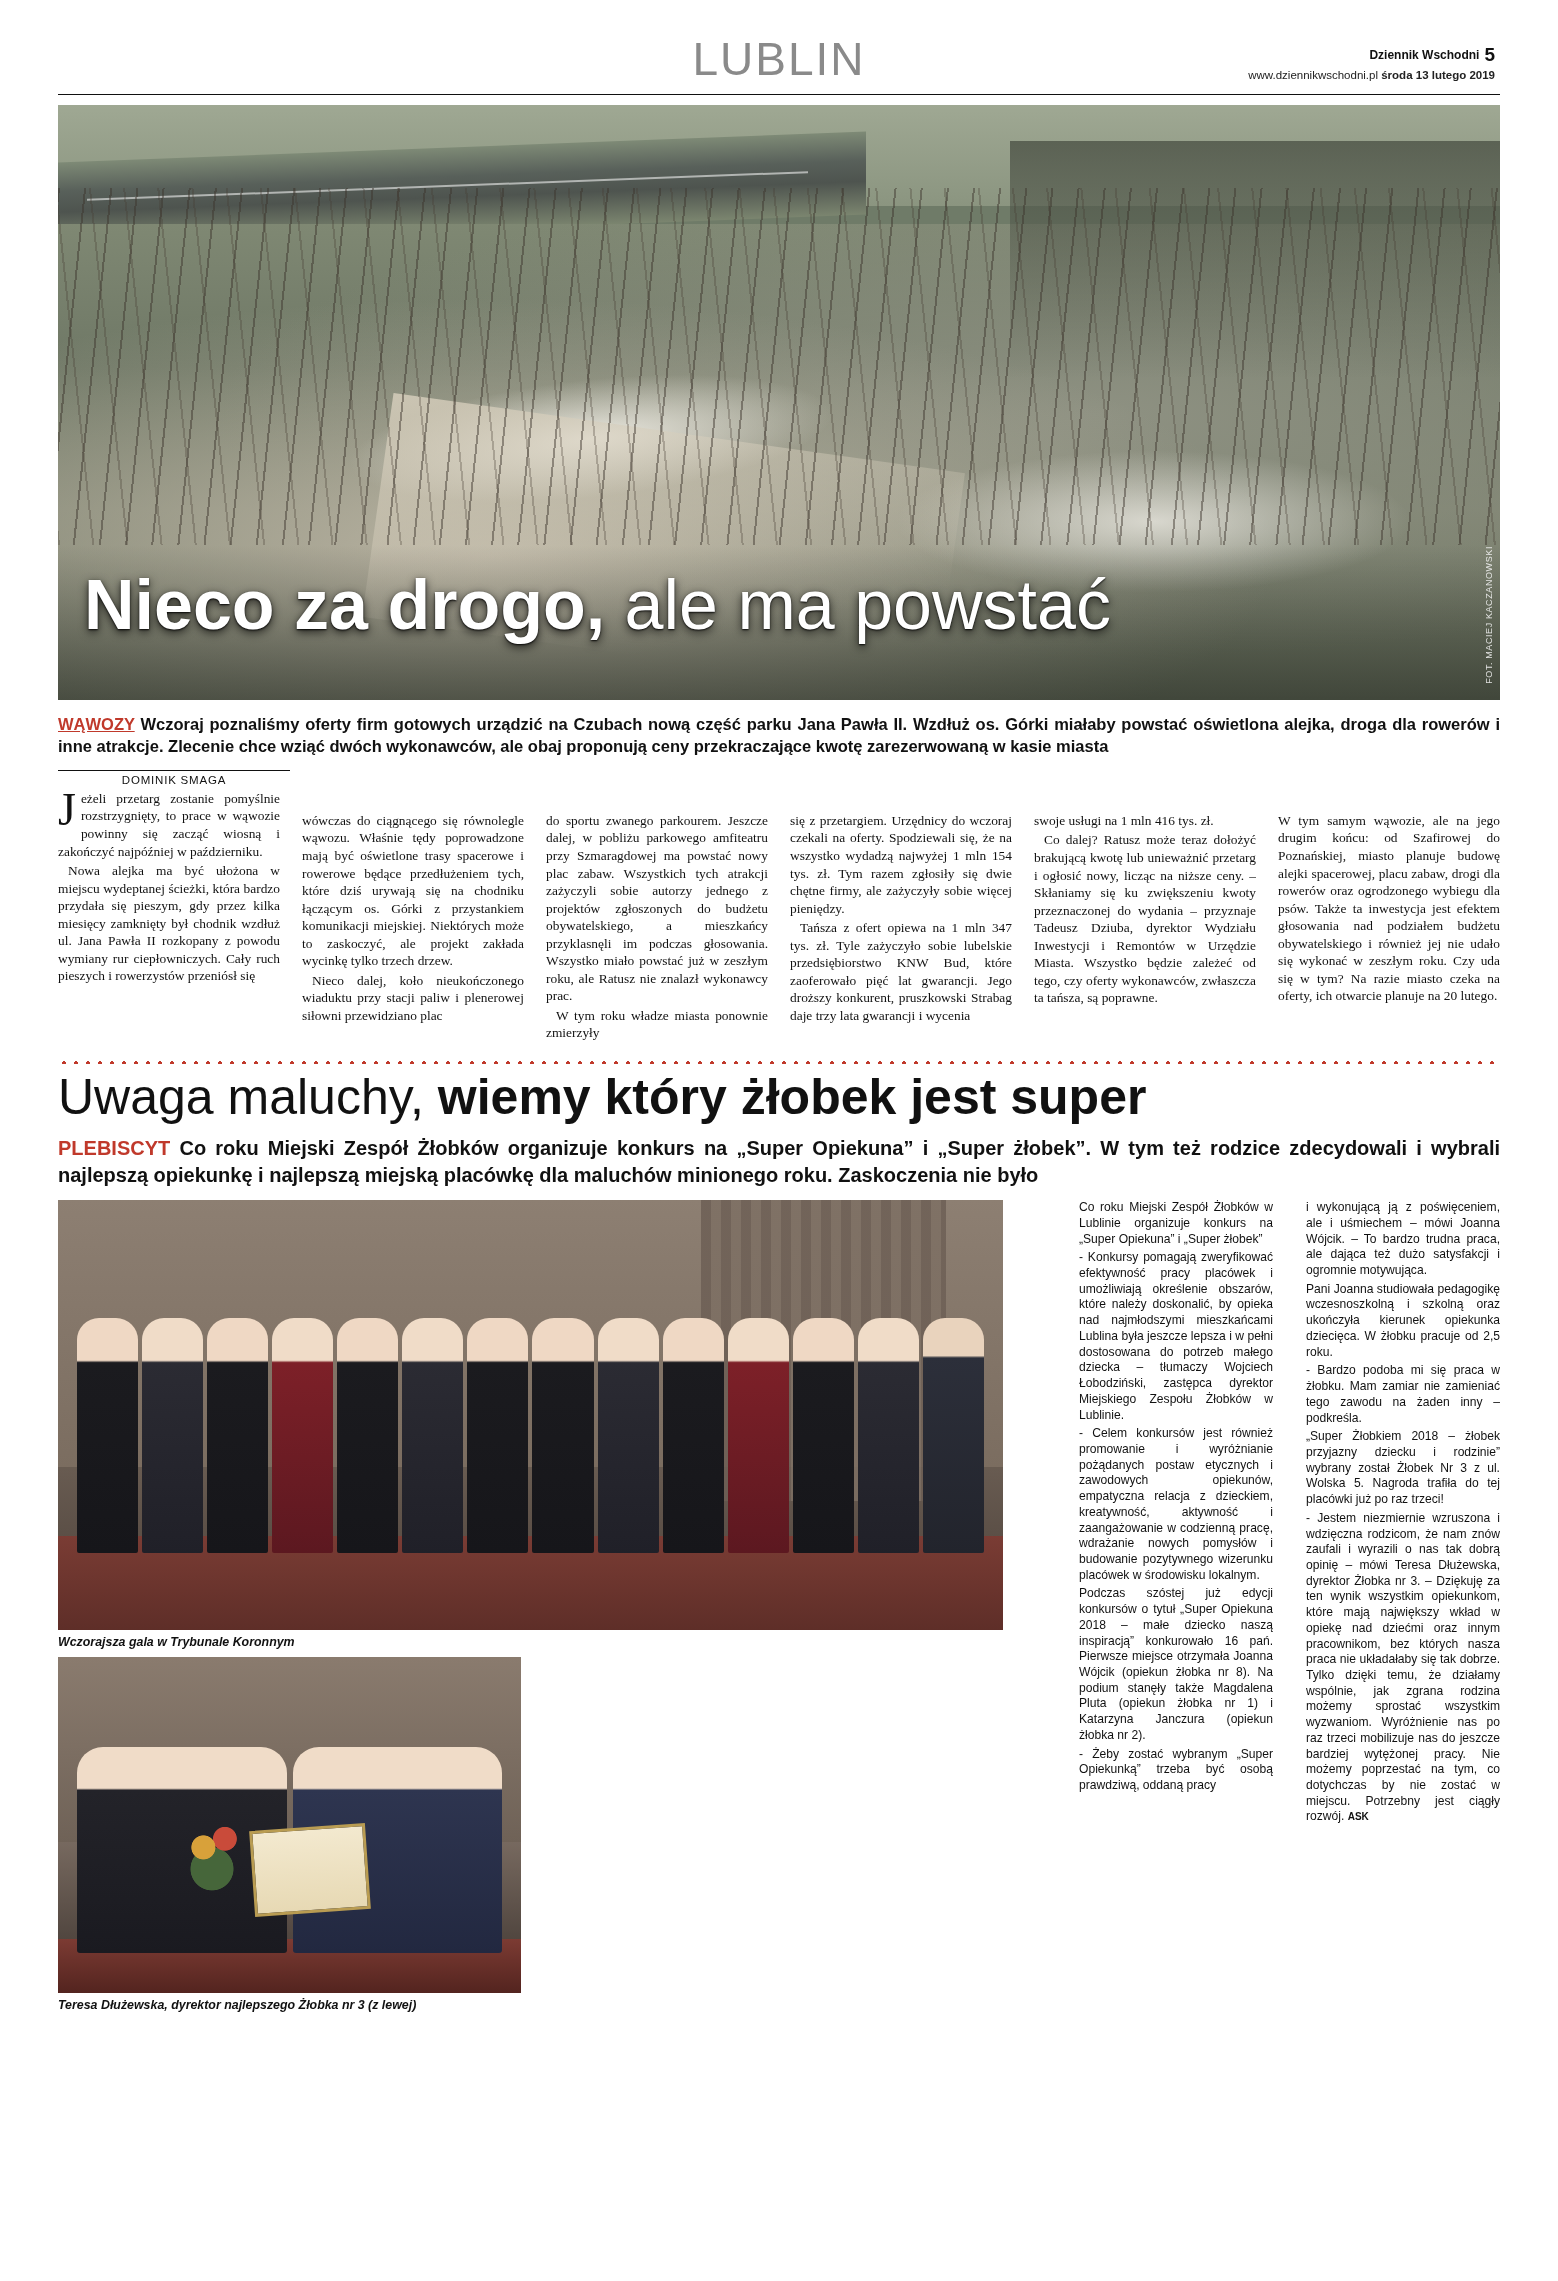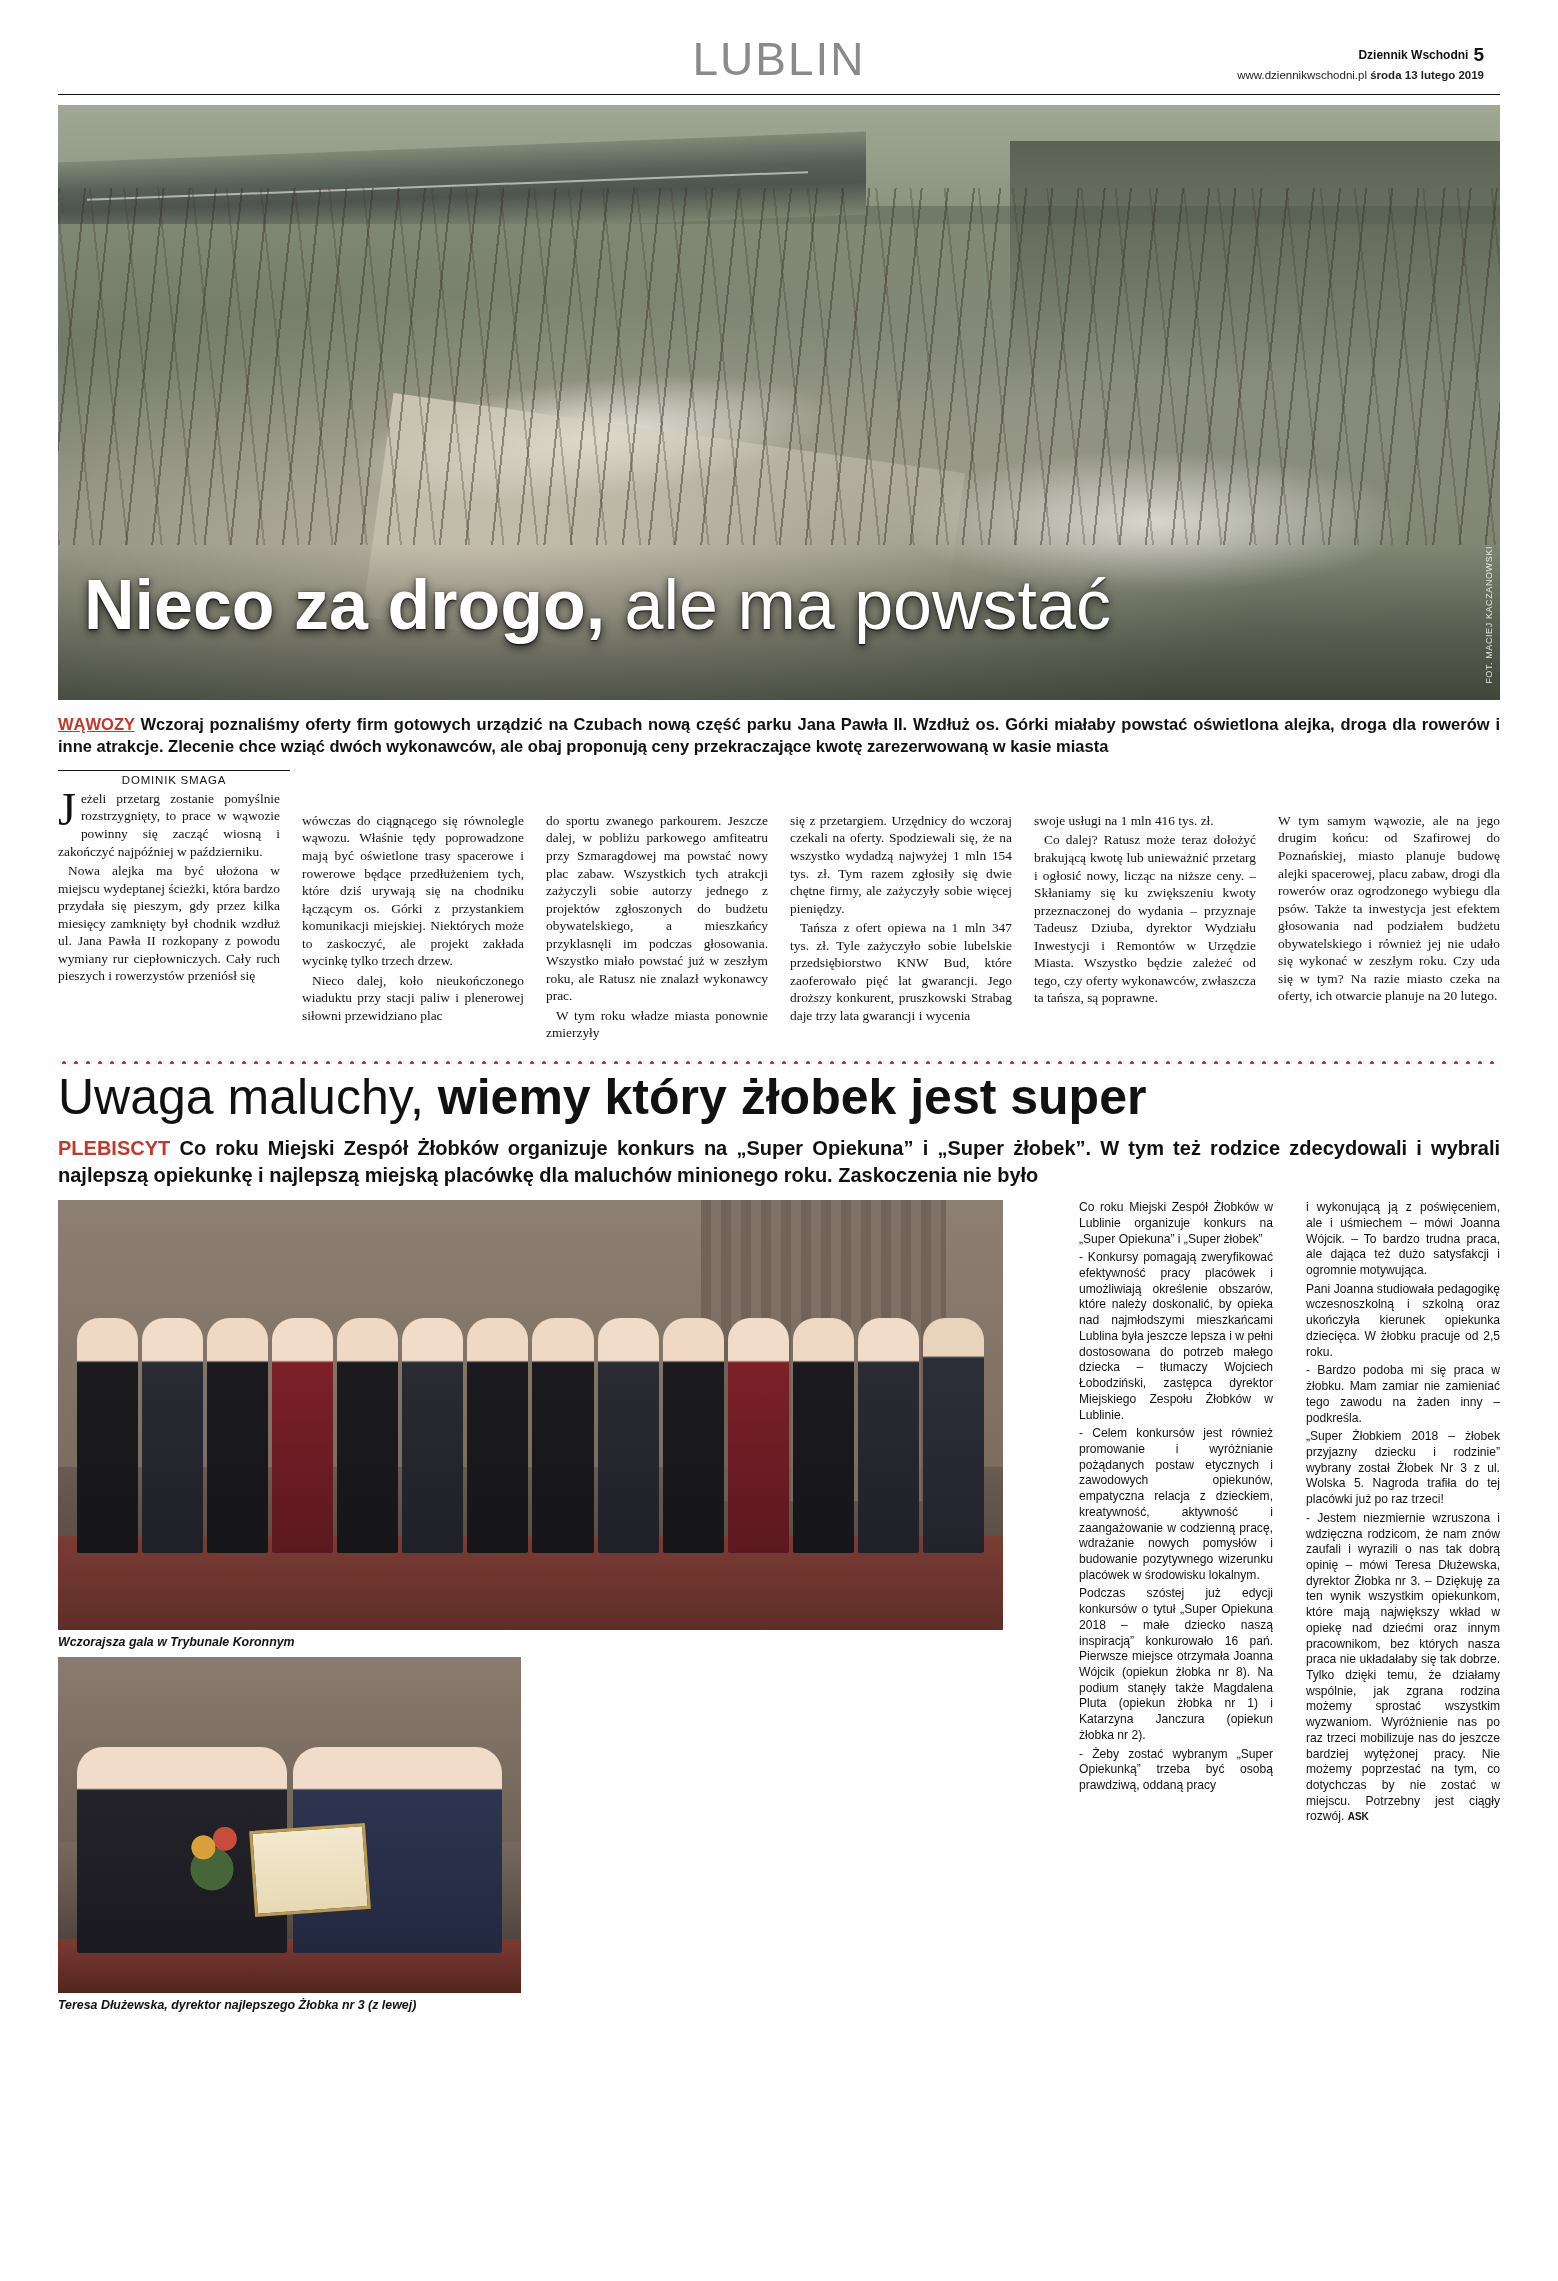--- a/index.html
+++ b/index.html
@@ -33,21 +33,21 @@
   }
   .masthead-title {
     font-family: "Liberation Sans", sans-serif;
     font-weight: 300;
     font-size: 46px;
     letter-spacing: 2px;
     color: #8a8a8a;
   }
   .masthead-right {
     position: absolute;
-    right: 16px;
+    right: 5px;
     bottom: 10px;
     text-align: right;
     font-family: "Liberation Sans", sans-serif;
     line-height: 1.25;
   }
   .masthead-paper {
     font-size: 12px;
     font-weight: bold;
     color: #111;
   }

